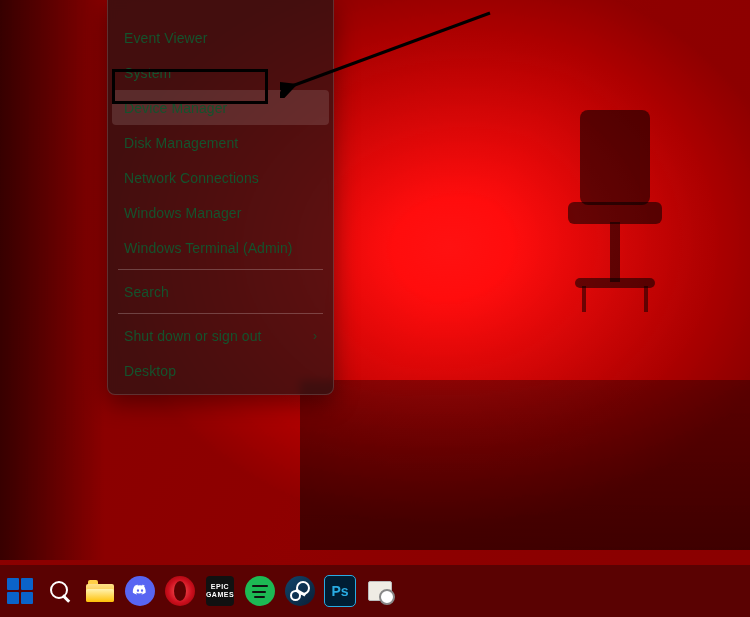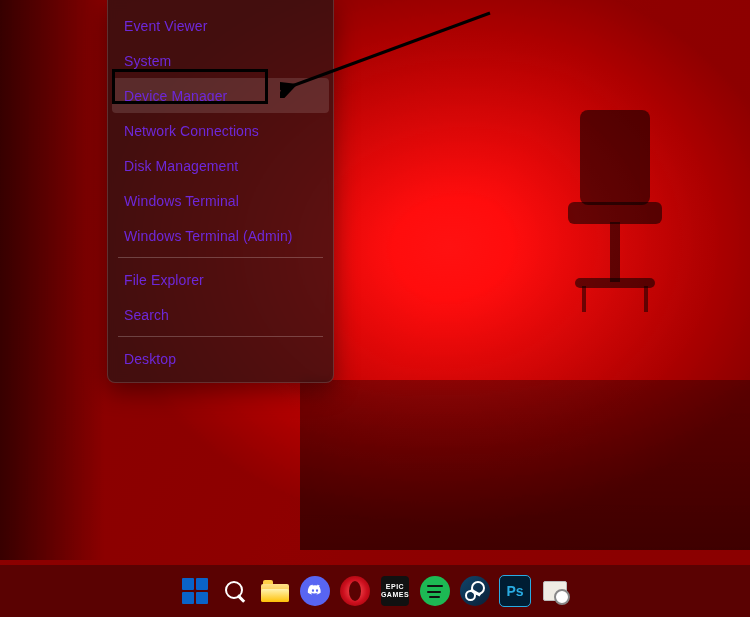--- a/index.html
+++ b/index.html
@@ -34,39 +34,39 @@
   }
 
   
   .winx{
     position:absolute; left:107px; top:0; width:225px;
     background:rgba(40,20,20,0.72);
     backdrop-filter:blur(4px);
     border:1px solid rgba(255,255,255,0.15);
     border-top:none;
     border-radius:0 0 8px 8px;
-    padding:8px 0 6px 0;
-    color:#6d28d9;
+    padding:20px 0 6px 0;
+    color:#14532d;
     box-shadow:0 8px 24px rgba(0,0,0,0.4);
   }
   .winx .item{
     display:flex;align-items:center;justify-content:space-between;
     padding:0 16px; height:35px;
     font-size:14px; font-weight:400; letter-spacing:0.1px;
     cursor:default;
   }
   .winx .item.hover{background:rgba(255,255,255,0.12);border-radius:4px;margin:0 4px;padding:0 12px;align-items:center;}
   .winx .sep{height:1px;margin:4px 10px;background:rgba(255,255,255,0.22);}
   .chev{font-size:12px;opacity:0.9;margin-left:8px;}
 
   
   .taskbar{
     position:absolute;left:0;right:0;bottom:0;height:52px;
     background:#5a0202;
-    display:flex;align-items:center;justify-content:center;
+    display:flex;align-items:center;justify-content:flex-start;
   }
   .tb-icon{
     width:40px;height:40px;border-radius:6px;
     display:flex;align-items:center;justify-content:center;
     cursor:pointer;
   }
   
   .win-logo{width:26px;height:26px;display:grid;grid-template-columns:1fr 1fr;grid-template-rows:1fr 1fr;gap:2px;}
   .win-logo span{background:#0a63c9;border-radius:1px;}
   
@@ -119,39 +119,40 @@
     <div class="item">
       <span>Event Viewer</span>
     </div>
     <div class="item">
       <span>System</span>
     </div>
     <div class="item hover">
       <span>Device Manager</span>
     </div>
     <div class="item">
+      <span>Disk Management</span>
+    </div>
+    <div class="item">
       <span>Network Connections</span>
     </div>
     <div class="item">
-      <span>Disk Management</span>
-    </div>
-    <div class="item">
-      <span>Windows Terminal</span>
+      <span>Windows Manager</span>
     </div>
     <div class="item">
       <span>Windows Terminal (Admin)</span>
     </div>
     <div class="sep"></div>
     <div class="item">
-      <span>File Explorer</span>
-    </div>
-    <div class="item">
       <span>Search</span>
     </div>
     <div class="sep"></div>
+    <div class="item">
+      <span>Shut down or sign out</span>
+      <span class="chev">›</span>
+    </div>
     <div class="item">
       <span>Desktop</span>
     </div>
   </div>
 
 <div class="highlight-box"></div>
 <svg class="annotation-arrow" viewBox="0 0 220 90">
   <defs>
     <marker id="ah" markerWidth="12" markerHeight="12" refX="2" refY="5" orient="auto">
       <path d="M10,0 L0,5 L10,10 L6,5 Z" fill="#000"></path>

